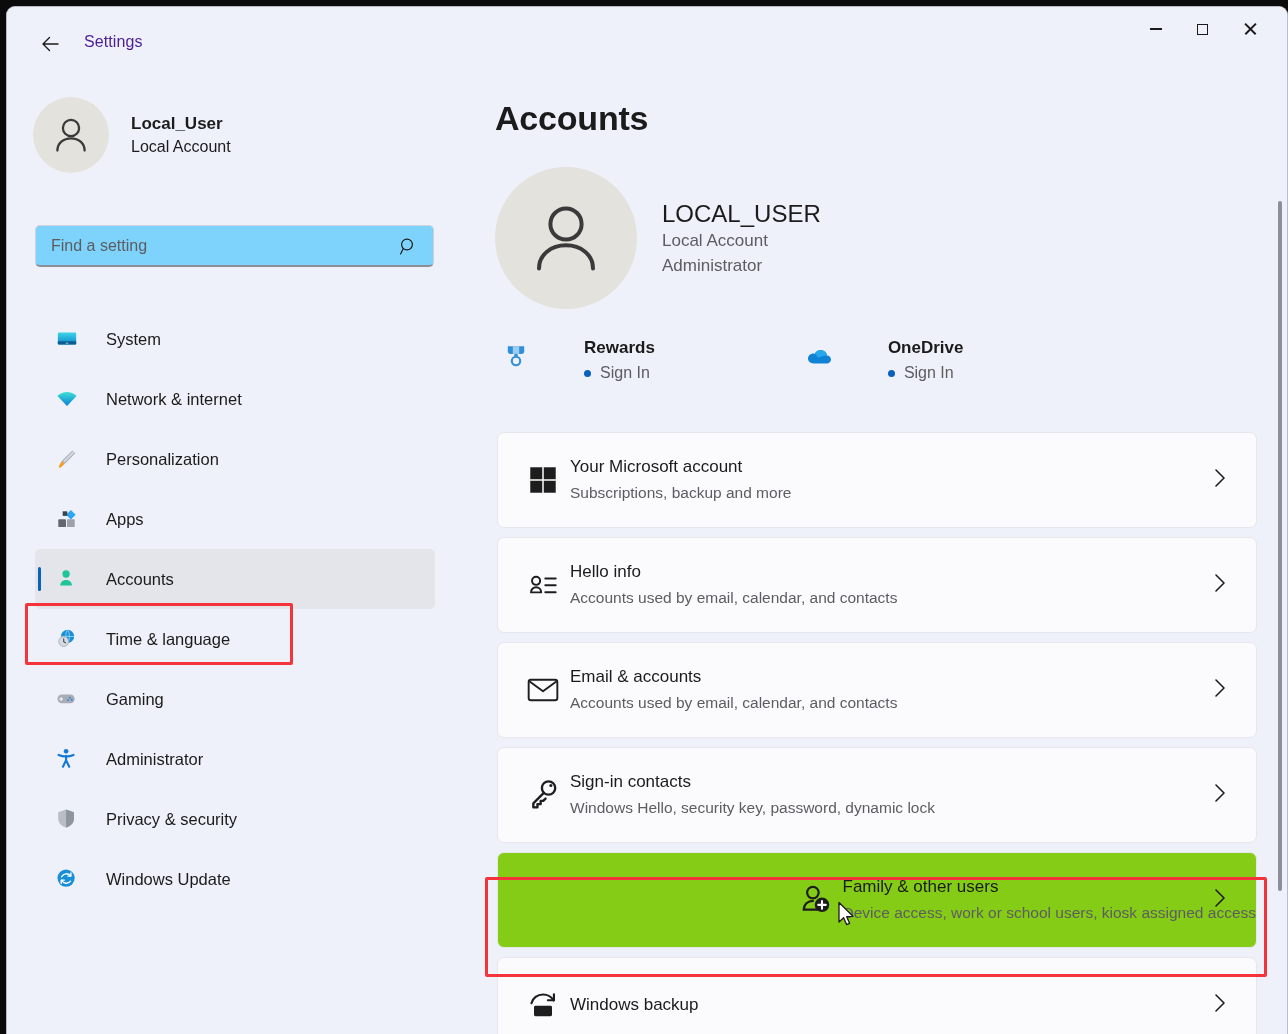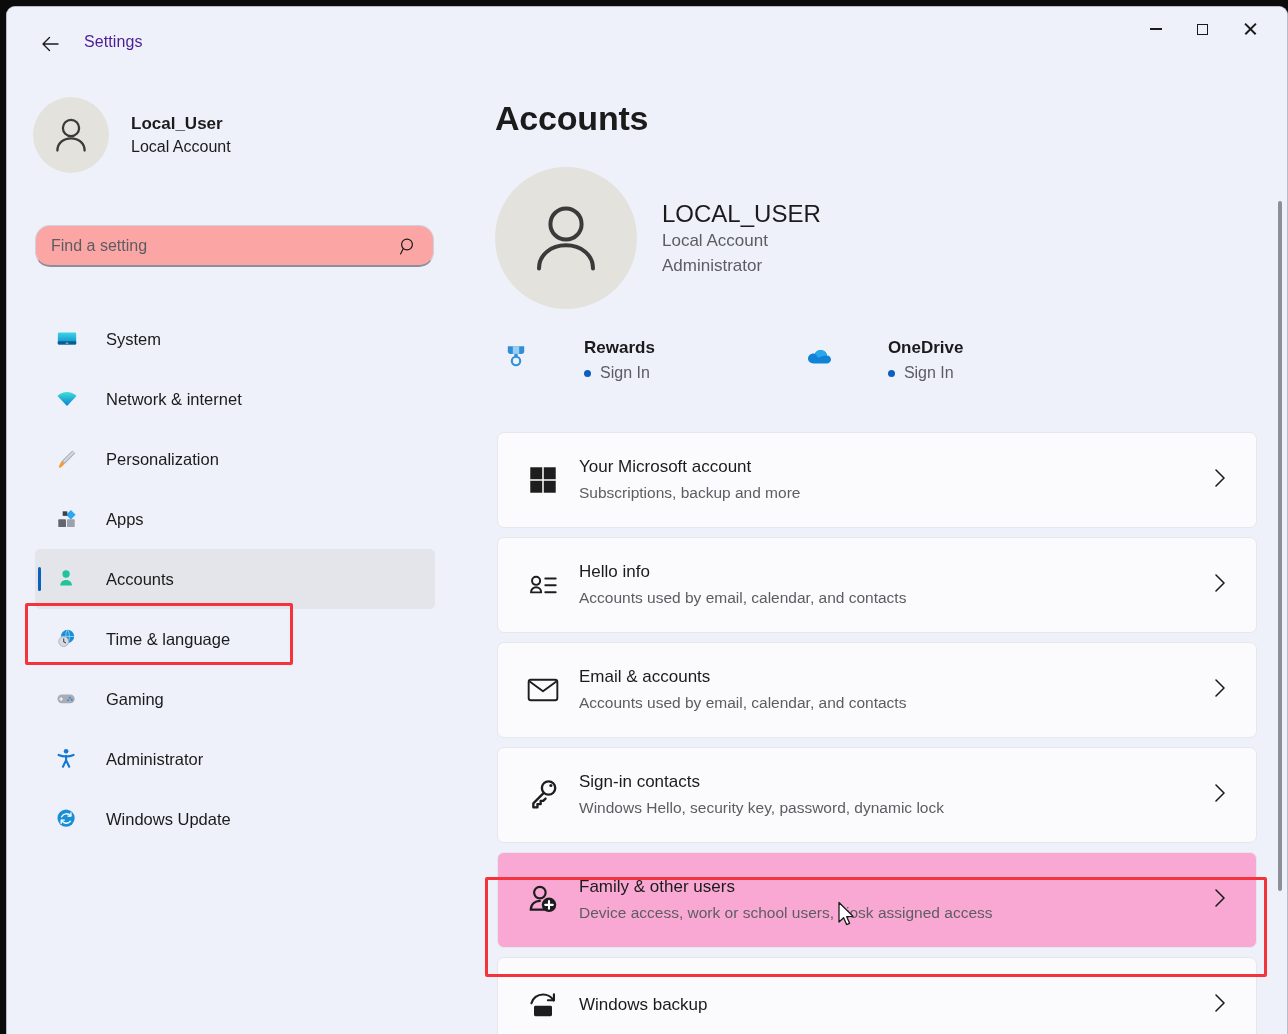--- a/index.html
+++ b/index.html
@@ -67,24 +67,24 @@
     width: 76px; height: 76px; border-radius: 50%;
     background: #e4e2dd; display: flex; align-items: center; justify-content: center;
   }
   #profile-text { margin-left: 22px; }
   #profile-name { font-size: 17px; font-weight: bold; color: #1b1b1b; line-height: 1.35; }
   #profile-sub  { font-size: 16px; color: #1b1b1b; line-height: 1.35; }
 
   #search-box {
     position: absolute; left: 28px; top: 146px;
     width: 399px; height: 42px;
-    background: #fca5a5;
+    background: #7dd3fc;
     border: 1px solid #cfd2da;
     border-bottom: 2px solid #8d8f98;
-    border-radius: 15px;
+    border-radius: 5px;
   }
   #search-input {
     position: absolute; left: 15px; top: 0; height: 100%;
     display: flex; align-items: center;
     font-size: 16px; color: #5d5d61;
   }
   #search-icon { position: absolute; right: 15px; top: 11px; }
 
   #navlist { position: absolute; left: 0; top: 230px; width: 470px; }
   .nav-item {
@@ -137,23 +137,23 @@
 
   #cards { position: absolute; left: 20px; top: 353px; width: 760px; }
   .card {
     position: relative;
     height: 96px; margin-bottom: 9px;
     background: #fbfbfd;
     border: 1px solid #e6e7ec;
     border-radius: 7px;
     display: flex; align-items: center;
   }
-  .card.hovered { background: #f9a8d4; }
+  .card.hovered { background: #84cc16; justify-content: flex-end; }
   .card-icon { width: 42px; margin-left: 24px; display: flex; justify-content: center; }
-  .card-text { margin-left: 15px; }
+  .card-text { margin-left: 6px; }
   .card-title { font-size: 17px; color: #1b1b1b; line-height: 1.35; }
   .card-sub   { font-size: 15.5px; color: #5d5d61; line-height: 1.45; margin-top: 3px; }
   .card-chev  { position: absolute; right: 26px; top: 50%; transform: translateY(-50%); }
 
   
   #scroll-track {
     position: absolute; right: 4px; top: 122px;
     width: 10px; height: 900px;
   }
   #scroll-thumb {
@@ -315,20 +315,29 @@
               <circle cx="11" cy="3.6" r="2.5" fill="#1278d4"></circle>
               <path d="M2.8 7.6c2.6 1.1 5.3 1.6 8.2 1.6s5.6-.5 8.2-1.6" stroke="#1278d4" stroke-width="2.3" stroke-linecap="round"></path>
               <path d="M11 8.6v5.2M11 13.2 7.6 20.4M11 13.2l3.4 7.2" stroke="#1278d4" stroke-width="2.3" stroke-linecap="round"></path>
             </svg>
           </div>
           <div class="nav-label">Administrator</div>
         </div>
         <div class="nav-item">
           <div class="nav-icon">
             <svg width="22" height="22" viewBox="0 0 24 24" fill="none">
+              <path d="M11 1.6 19.6 4.6v7.1c0 4.6-3.6 8-8.6 9.7-5-1.7-8.6-5.1-8.6-9.7V4.6Z" fill="#b8bdc6"></path>
+              <path d="M11 1.6 19.6 4.6v7.1c0 4.6-3.6 8-8.6 9.7Z" fill="#8f959f"></path>
+            </svg>
+          </div>
+          <div class="nav-label">Privacy &amp; security</div>
+        </div>
+        <div class="nav-item">
+          <div class="nav-icon">
+            <svg width="22" height="22" viewBox="0 0 24 24" fill="none">
               <circle cx="11" cy="11" r="9.4" fill="#1a8ed6"></circle>
               <path d="M15.8 8.6A5.6 5.6 0 0 0 6.2 9.6M6.2 13.4a5.6 5.6 0 0 0 9.6 1" stroke="#ffffff" stroke-width="1.5" stroke-linecap="round"></path>
               <path d="M16.3 5.4v3.4h-3.4M5.7 16.6v-3.4h3.4" stroke="#ffffff" stroke-width="1.5" stroke-linecap="round" stroke-linejoin="round"></path>
             </svg>
           </div>
           <div class="nav-label">Windows Update</div>
         </div>
       </div>
   </div>
 

